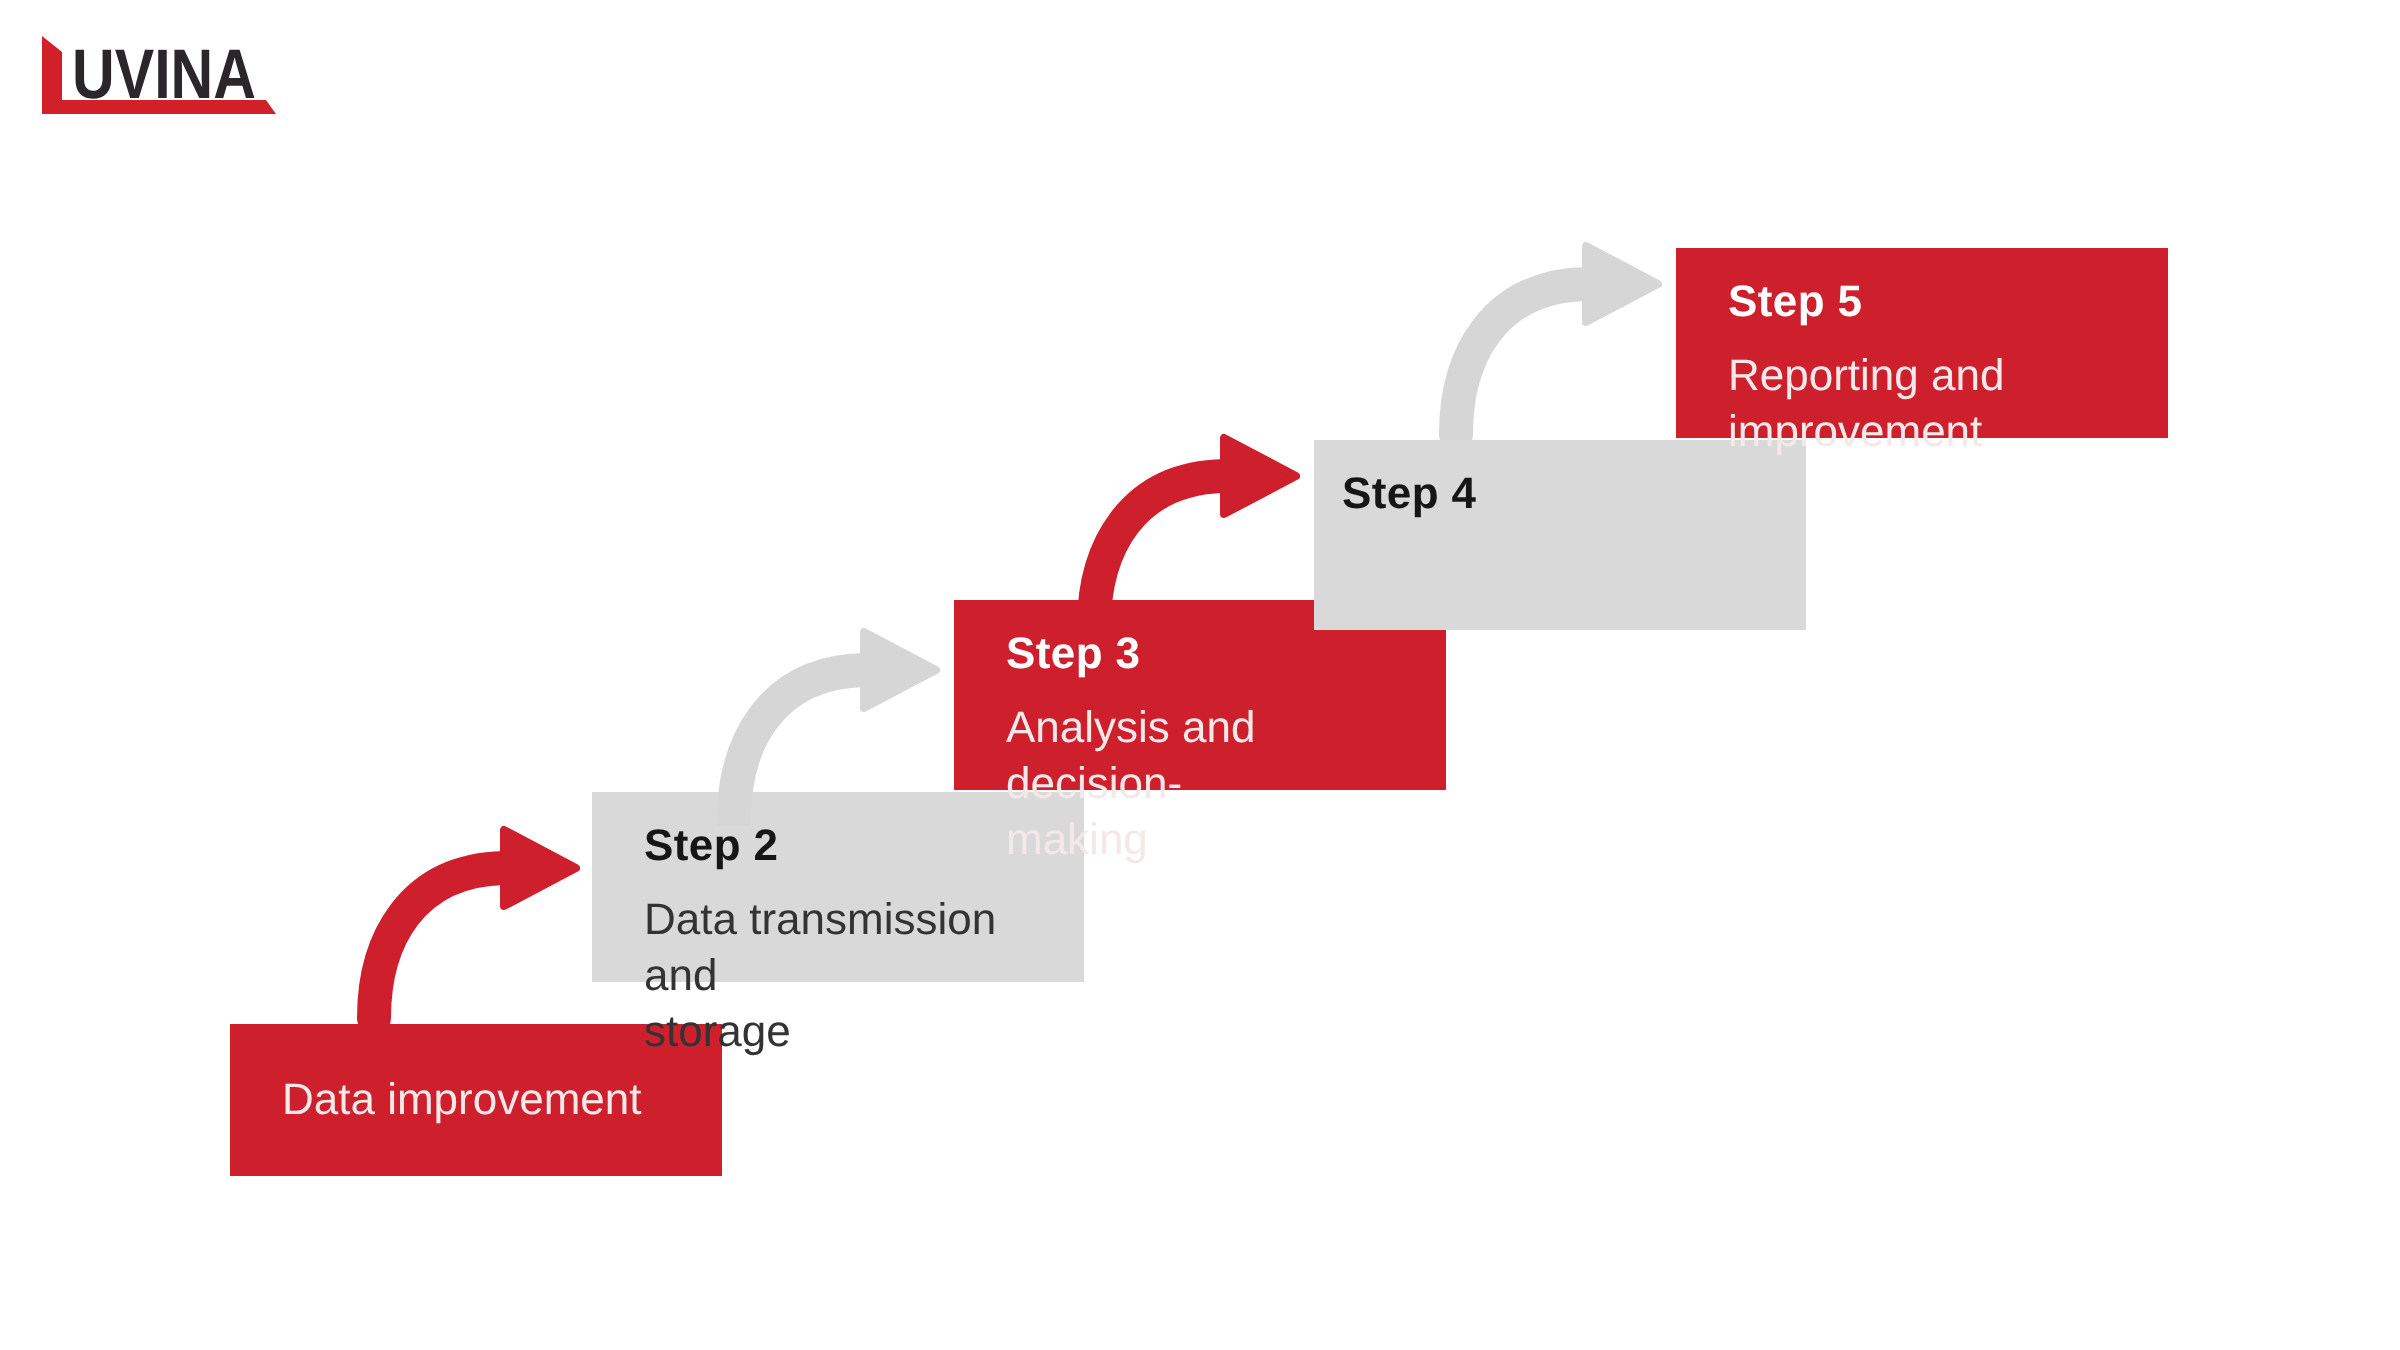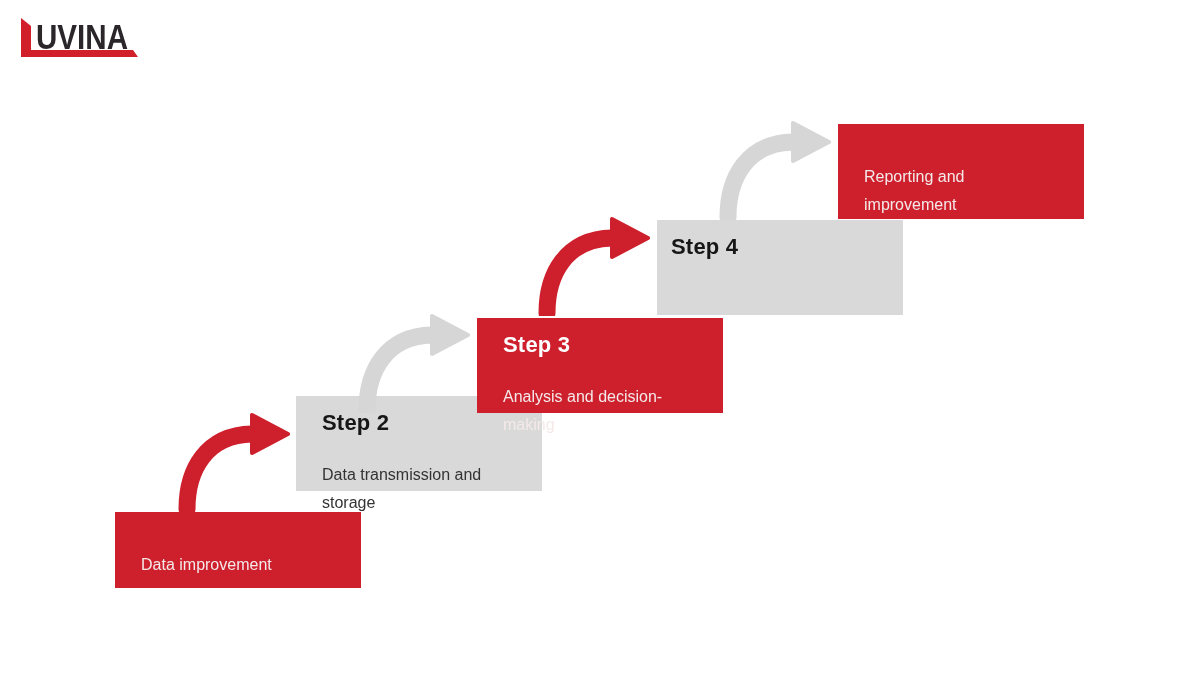--- a/index.html
+++ b/index.html
@@ -52,31 +52,31 @@
     width: 246px;
     height: 95px;
     padding: 14px 26px;
   }
   .step.red  { background: var(--accent-red); }
   .step.gray { background: var(--box-gray); }
   .step-label { font-size: 22px; font-weight: 700; letter-spacing: 0.2px; }
   .step.red  .step-label { color: var(--heading-on-red); }
   .step.gray .step-label { color: var(--heading-on-gray); }
   .step-desc {
-    margin-top: 25px;
-    font-size: 16px;
+    margin-top: 10px;
+    font-size: 22px;
     line-height: 28px;
     white-space: pre-line;
   }
   .step.red  .step-desc { color: var(--text-on-red); }
   .step.gray .step-desc { color: var(--text-on-gray); }
 
   .s1 { left: 115px; top: 512px; }
   .s2 { left: 296px; top: 396px; }
-  .s3 { left: 477px; top: 318px; }
+  .s3 { left: 477px; top: 300px; }
   .s4 { left: 657px; top: 220px; padding-left: 14px; }
   .s5 { left: 838px; top: 124px; }
 
   
   .arrow { position: absolute; width: 120px; height: 100px; }
   .arrow svg { display: block; width: 100%; height: 100%; }
   .arrow.red  { color: var(--accent-red); }
   .arrow.gray { color: var(--arrow-gray); }
   .a1 { left: 170px; top: 412px; }
   .a2 { left: 350px; top: 313px; }
@@ -108,20 +108,21 @@
     <div class="step-label">Step 3</div>
     <div class="step-desc">Analysis and decision-
 making</div>
   </div>
 
   <div class="step gray s4">
     <div class="step-label">Step 4</div>
   </div>
 
   <div class="step red s5">
+    <div class="step-label">Step 5</div>
     <div class="step-desc">Reporting and
 improvement</div>
   </div>
 
   <div class="arrow red a1">
     <svg viewBox="0 0 120 100">
       <path d="M 17 97 C 17 58, 36 23, 82 22" fill="none" stroke="currentColor" stroke-width="17" stroke-linecap="round"></path>
       <polygon points="82,3 82,41 118,22" fill="currentColor" stroke="currentColor" stroke-width="4" stroke-linejoin="round"></polygon>
     </svg>
   </div>

